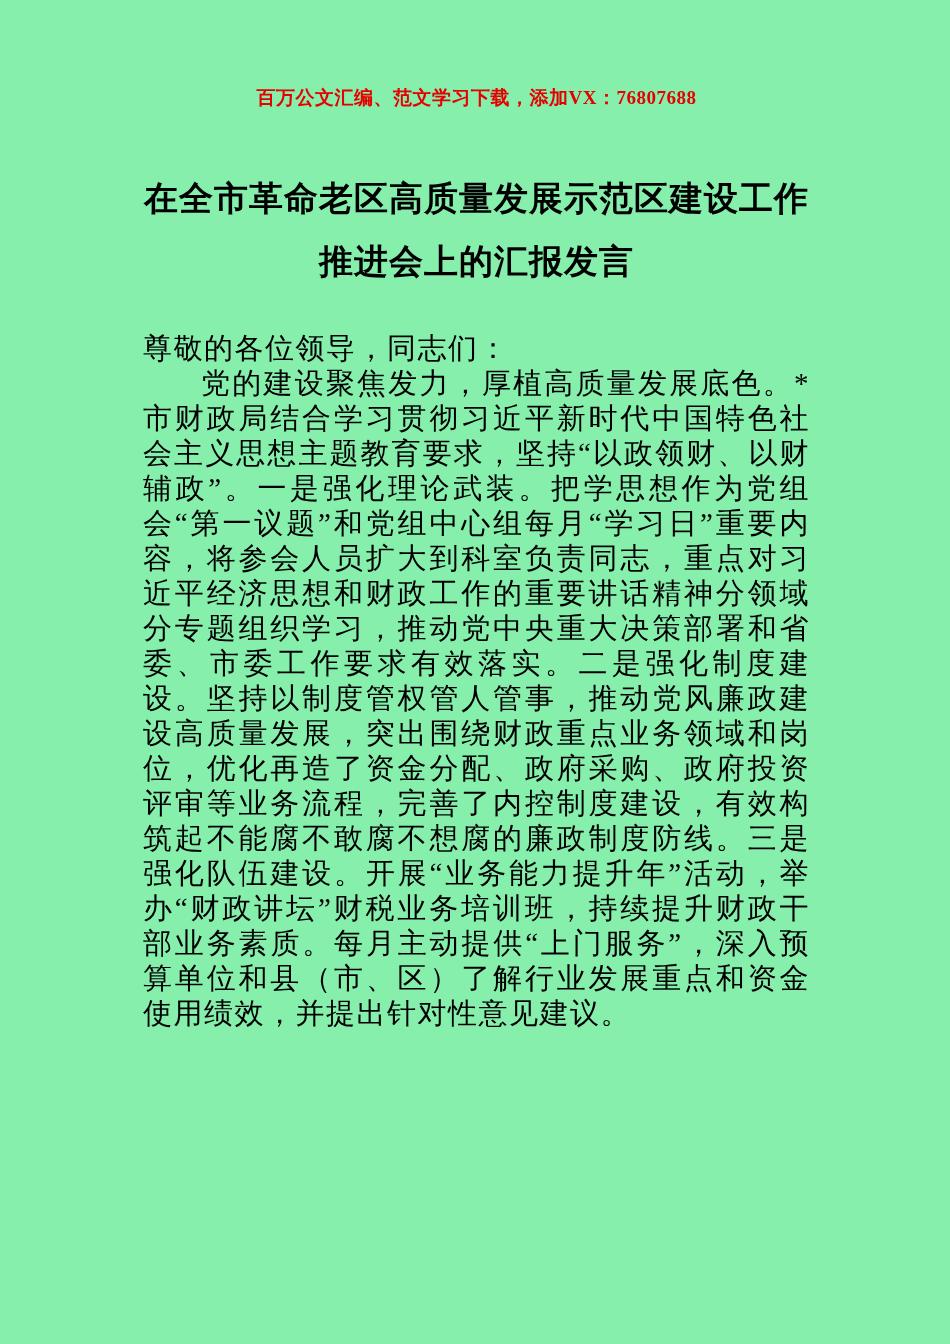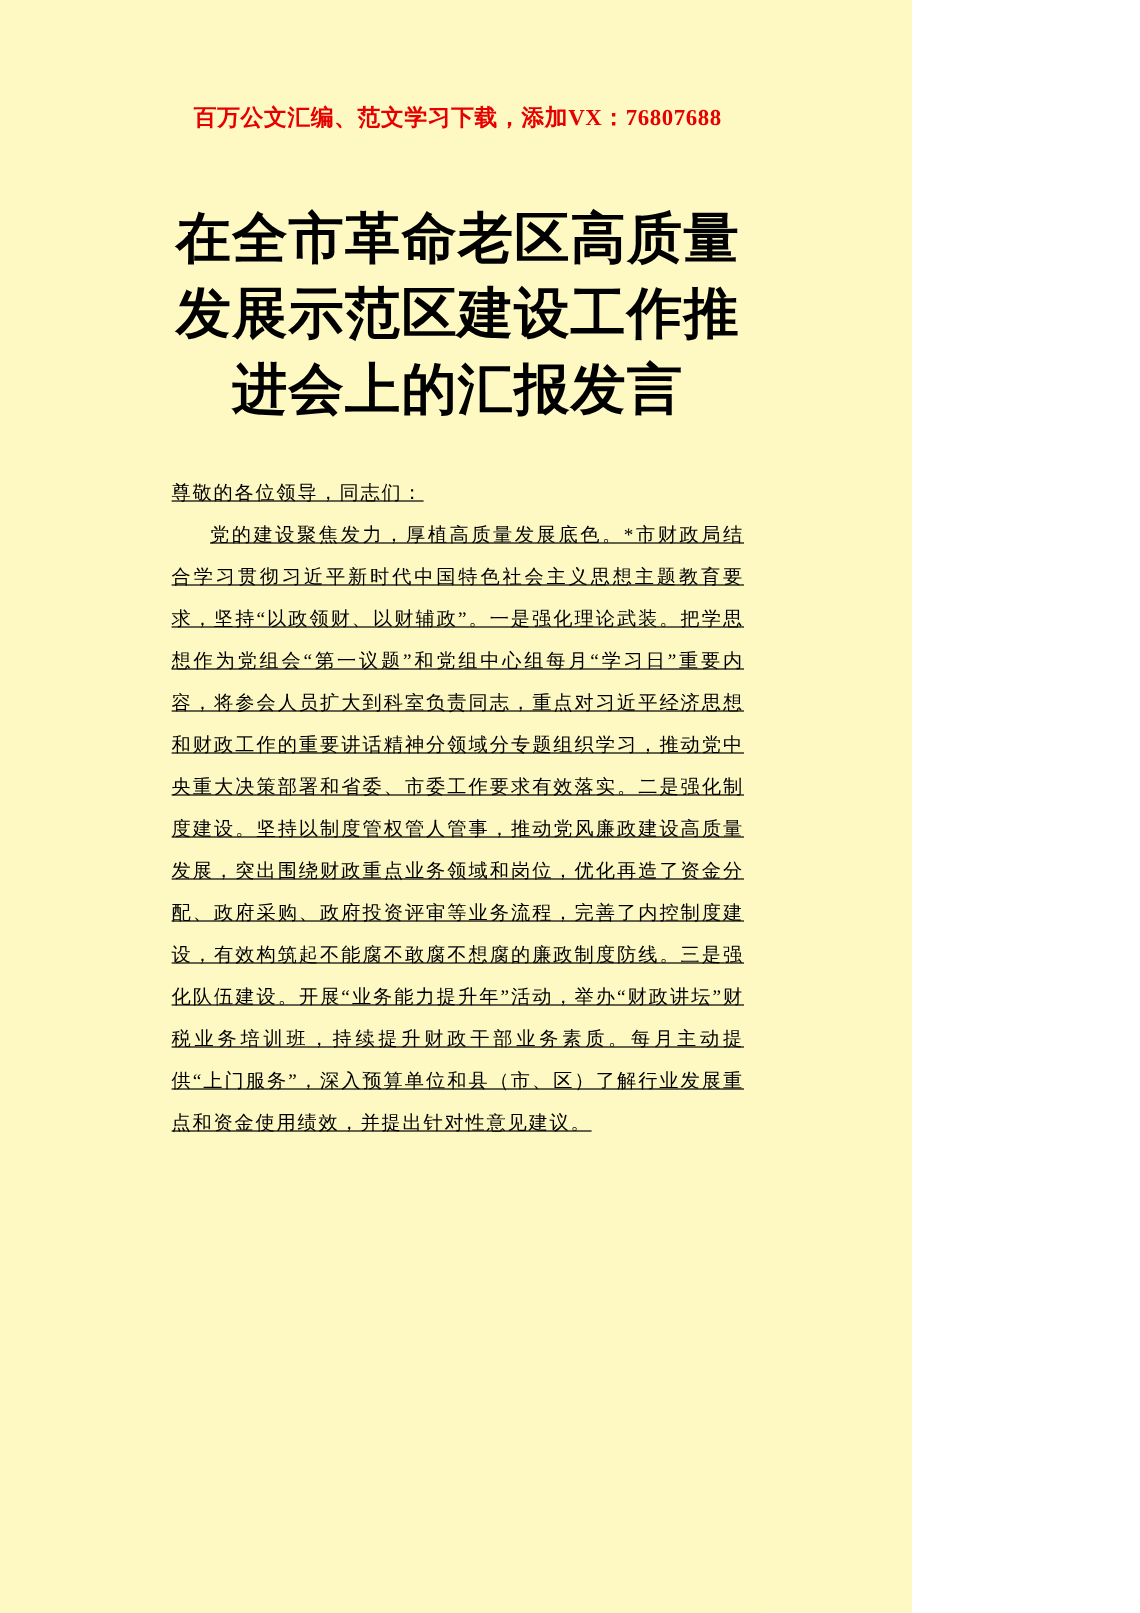--- a/index.html
+++ b/index.html
@@ -9,49 +9,48 @@
   }
   body {
     width: 950px;
     height: 1344px;
     overflow: hidden;
     font-family: "Liberation Serif", "DejaVu Serif", serif;
     color: #000000;
   }
   .page {
     box-sizing: border-box;
-    width: 760px;
+    width: 950px;
     height: 1344px;
     padding: 85px 140px 40px 143px;
-    background: #fef9c3;
+    background: #86efac;
   }
   .notice {
     text-align: center;
     font-size: 19px;
     font-weight: bold;
     letter-spacing: 0.5px;
     color: #e60000;
     margin: 0 0 56px 0;
   }
   .doc-title {
-    font-size: 46px;
+    font-size: 34px;
     font-weight: bold;
     text-align: center;
     line-height: 63px;
     letter-spacing: 1px;
     margin: 0 0 38px 0;
     color: #000000;
   }
   .doc-body {
-    font-size: 16px;
+    font-size: 29px;
     line-height: 35px;
     letter-spacing: 1.5px;
     text-align: justify;
     text-justify: inter-ideograph;
-    text-decoration: underline;
   }
   .salutation {
     margin: 0;
   }
   .para {
     margin: 0;
     text-indent: 2em;
   }
 </style>
 </head>

